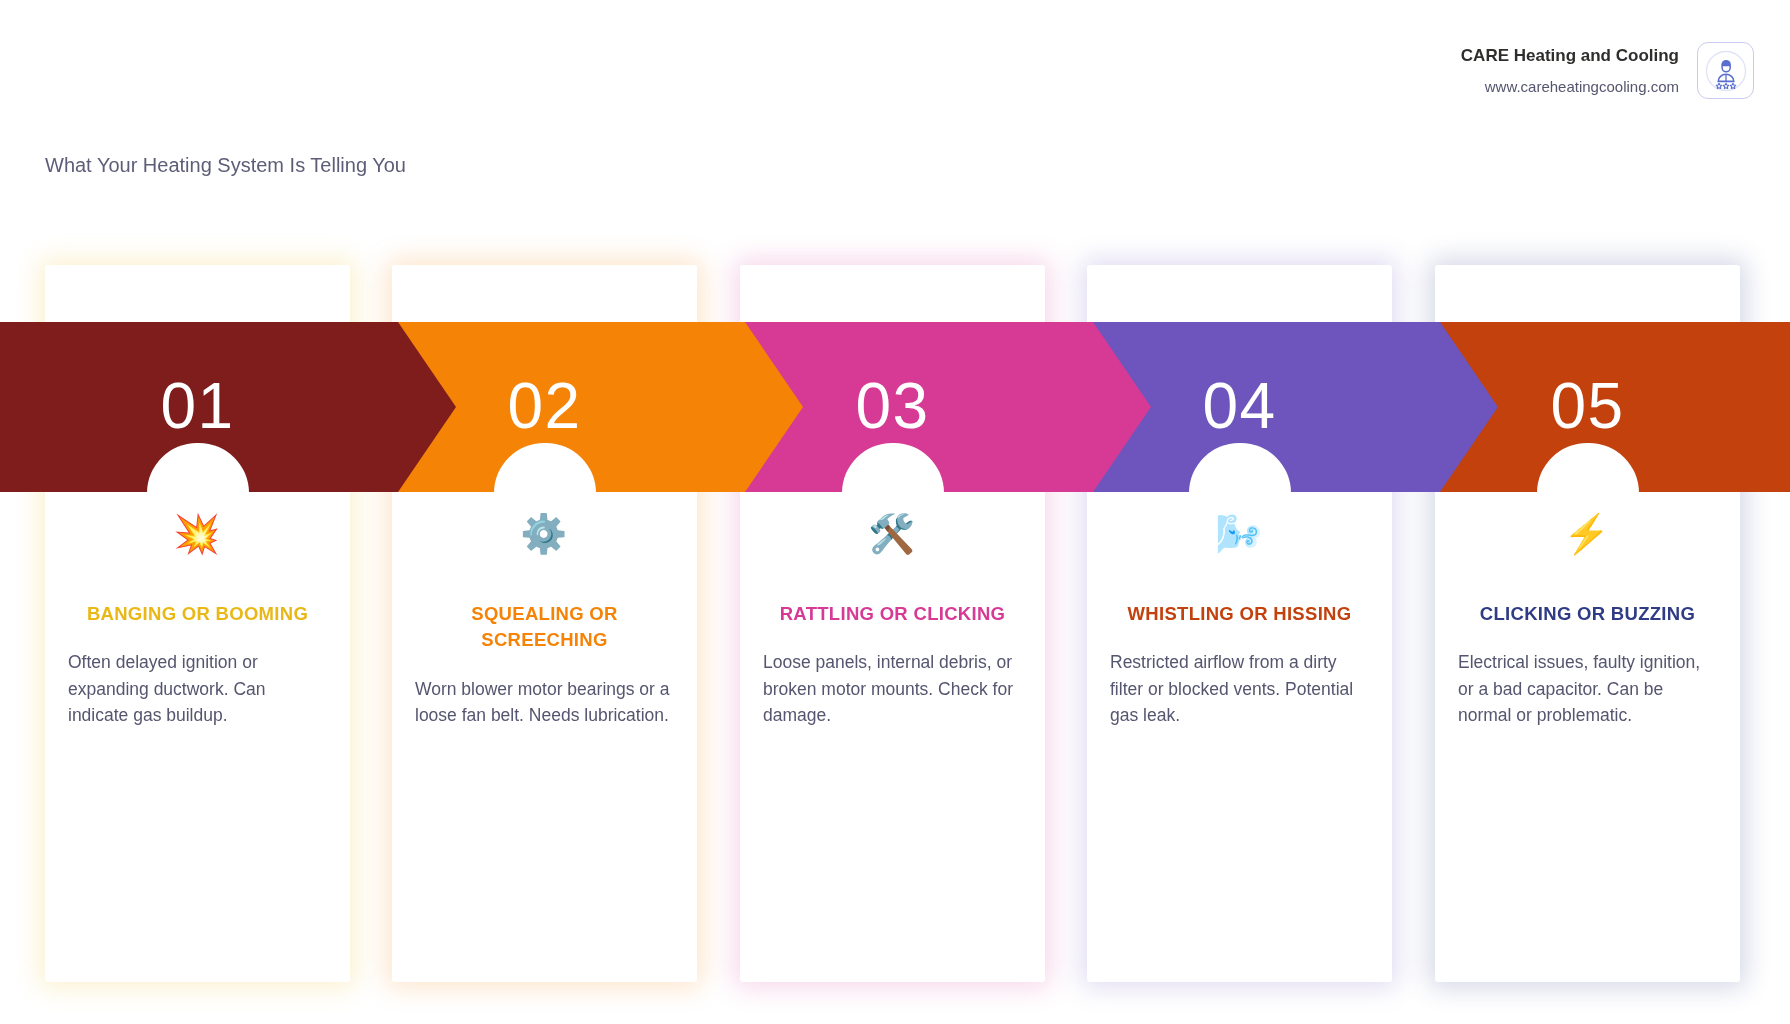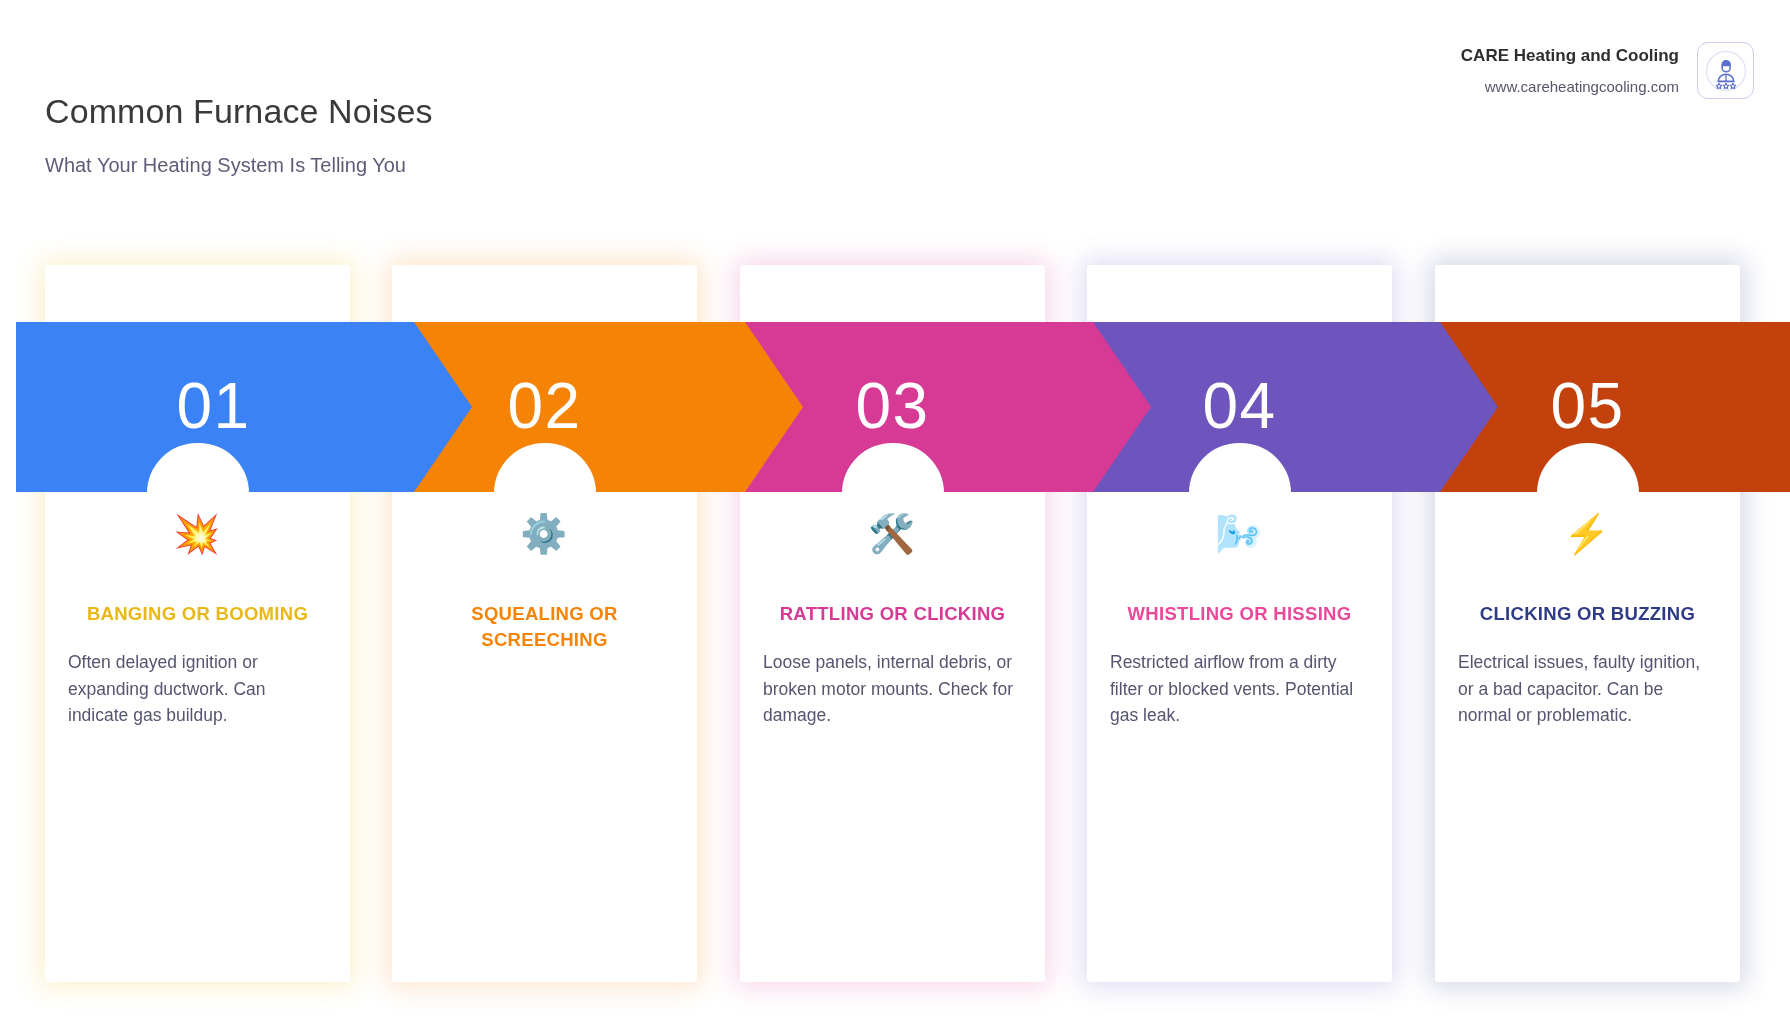--- a/index.html
+++ b/index.html
@@ -149,21 +149,20 @@
     height: 50px;
     background: #ffffff;
     border-radius: 51px 51px 0 0;
   }
 </style>
 </head>
 <body>
 
 <div id="stage">
 
-  <div id="page-title">Common Furnace Noises</div>
   <div id="page-subtitle">What Your Heating System Is Telling You</div>
 
   <div id="brand">
     <div id="brand-text">
       <div id="brand-name">CARE Heating and Cooling</div>
       <div id="brand-url">www.careheatingcooling.com</div>
     </div>
     <div id="brand-logo-box">
       <svg width="46" height="46" viewBox="0 0 46 46">
         <circle cx="23" cy="23" r="19.5" fill="none" stroke="#dfe3f5" stroke-width="1.3"></circle>
@@ -188,33 +187,34 @@
         <div class="card-inner">
           <span class="card-emoji">💥</span>
           <div class="card-title" style="color: rgb(234, 184, 22);">BANGING OR BOOMING</div>
           <div class="card-desc">Often delayed ignition or expanding ductwork. Can indicate gas buildup.</div>
         </div>
       </div>
       <div class="card" style="left: 392px; width: 305px; box-shadow: rgba(245, 131, 6, 0.2) 0px 0px 26px 6px;">
         <div class="card-inner">
           <span class="card-emoji">⚙️</span>
           <div class="card-title" style="color: rgb(245, 131, 6);">SQUEALING OR SCREECHING</div>
+          <div class="card-desc">Worn blower motor bearings or a loose fan belt. Needs lubrication.</div>
         </div>
       </div>
       <div class="card" style="left: 740px; width: 305px; box-shadow: rgba(214, 58, 149, 0.2) 0px 0px 26px 6px;">
         <div class="card-inner">
           <span class="card-emoji">🛠️</span>
           <div class="card-title" style="color: rgb(214, 58, 149);">RATTLING OR CLICKING</div>
           <div class="card-desc">Loose panels, internal debris, or broken motor mounts. Check for damage.</div>
         </div>
       </div>
       <div class="card" style="left: 1087px; width: 305px; box-shadow: rgba(109, 85, 189, 0.2) 0px 0px 26px 6px;">
         <div class="card-inner">
           <span class="card-emoji">🌬️</span>
-          <div class="card-title" style="color: #ec4899;">WHISTLING OR HISSING</div>
+          <div class="card-title" style="color: #c2410c;">WHISTLING OR HISSING</div>
           <div class="card-desc">Restricted airflow from a dirty filter or blocked vents. Potential gas leak.</div>
         </div>
       </div>
       <div class="card" style="left: 1435px; width: 305px; box-shadow: rgba(47, 59, 133, 0.2) 0px 0px 26px 6px;">
         <div class="card-inner">
           <span class="card-emoji">⚡</span>
           <div class="card-title" style="color: rgb(47, 59, 133);">CLICKING OR BUZZING</div>
           <div class="card-desc">Electrical issues, faulty ignition, or a bad capacitor. Can be normal or problematic.</div>
         </div>
       </div>
@@ -226,21 +226,21 @@
       </div>
       <div class="chev" style="left: 1093px; width: 405px; background: rgb(109, 85, 189); clip-path: polygon(0% 0%, 85.679% 0%, 100% 50%, 85.679% 100%, 0% 100%);">
         <div class="chev-num" style="left: -6px; right: auto; width: 305px;">04</div>
       </div>
       <div class="chev" style="left: 745px; width: 406px; background: rgb(214, 58, 149); clip-path: polygon(0% 0%, 85.7143% 0%, 100% 50%, 85.7143% 100%, 0% 100%);">
         <div class="chev-num" style="left: -5px; right: auto; width: 305px;">03</div>
       </div>
       <div class="chev" style="left: 398px; width: 405px; background: rgb(245, 131, 6); clip-path: polygon(0% 0%, 85.679% 0%, 100% 50%, 85.679% 100%, 0% 100%);">
         <div class="chev-num" style="left: -6px; right: auto; width: 305px;">02</div>
       </div>
-      <div class="chev" style="left: 16px; width: 456px; background: #3b82f6; clip-path: polygon(0% 0%, 87.2807% 0%, 100% 50%, 87.2807% 100%, 0% 100%);">
+      <div class="chev" style="left: 0px; width: 456px; background: #7f1d1d; clip-path: polygon(0% 0%, 87.2807% 0%, 100% 50%, 87.2807% 100%, 0% 100%);">
         <div class="chev-num" style="left: 45px; right: auto; width: 305px;">01</div>
       </div>
       <div class="notch" style="left: 146.5px;"></div>
       <div class="notch" style="left: 493.5px;"></div>
       <div class="notch" style="left: 841.5px;"></div>
       <div class="notch" style="left: 1188.5px;"></div>
       <div class="notch" style="left: 1536.5px;"></div>
     </div>
 
 </div>

